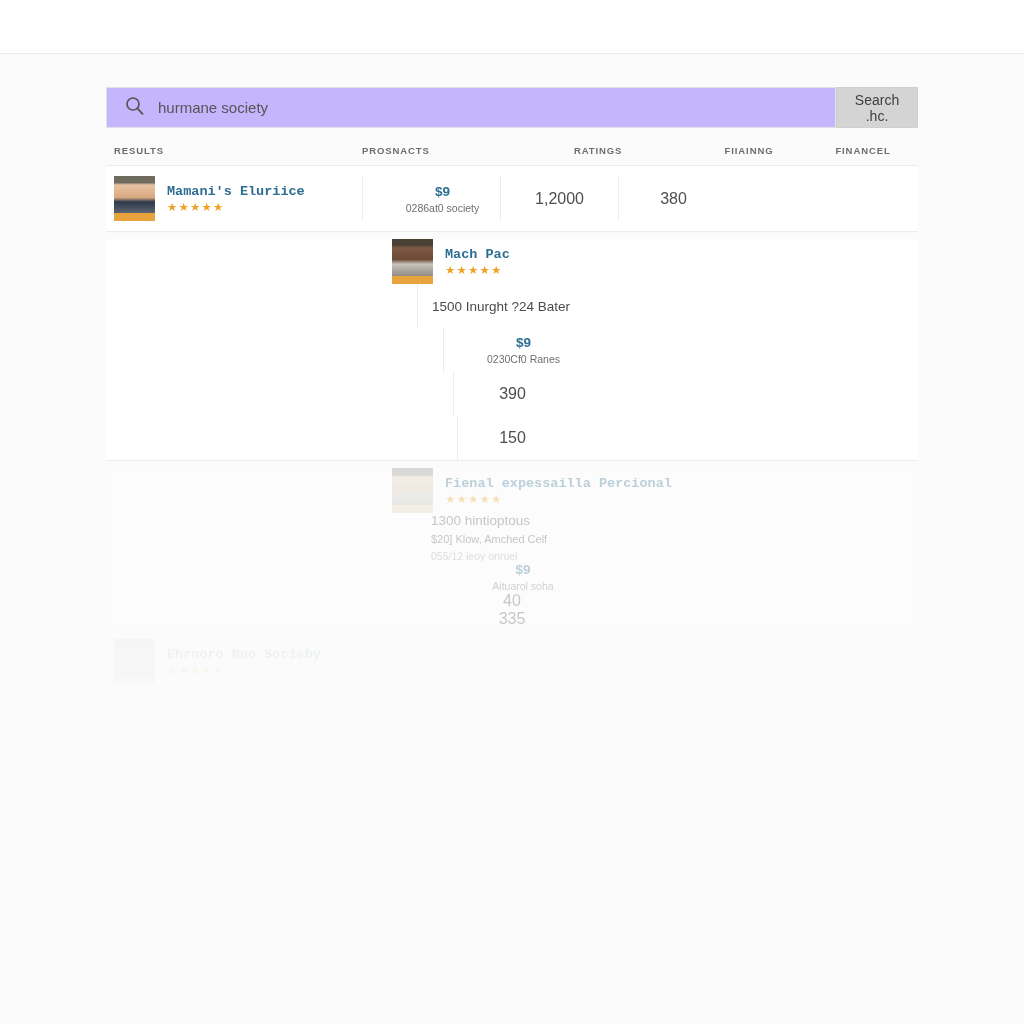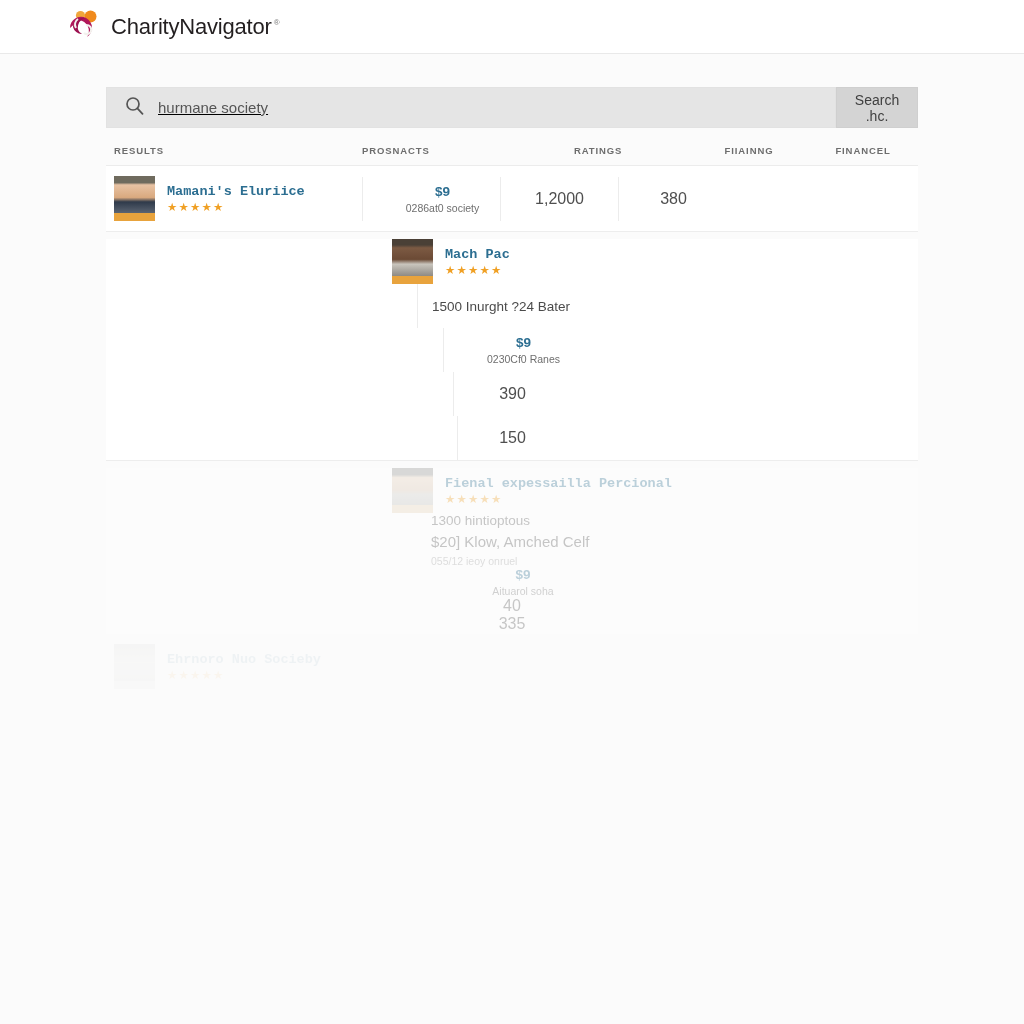--- a/index.html
+++ b/index.html
@@ -60,26 +60,25 @@
   }
   
   .search-row {
     position: absolute;
     left: 106px; top: 87px;
     width: 812px; height: 41px;
     display: flex;
   }
   .search-box {
     flex: 1;
-    background: #e5e5e5;
+    background: #c4b5fd;
     border: 1px solid #e2e2e2;
     display: flex; align-items: center;
     box-sizing: border-box;
     padding-left: 18px;
-    text-decoration: underline;
   }
   .search-icon { flex: none; margin-right: 14px; display: block; }
   .search-input {
     border: none; outline: none; background: transparent;
     font-family: "Liberation Sans", sans-serif;
     font-size: 15px; color: #555555;
     flex: 1; padding: 0;
   }
   .search-button {
     width: 82px;
@@ -152,56 +151,41 @@
     cursor: pointer;
     white-space: nowrap;
     font-family: Liberation Mono, monospace;
   }
   .stars { font-size: 11.5px; color: #f0a024; letter-spacing: 1.2px; line-height: 1; }
   .prospect {
     font-size: 13.5px; color: #4b4b4b;
     padding-left: 14px;
     display: flex; flex-direction: column; gap: 5px;
   }
-  .prospect .sub2 { font-size: 15px; color: #4b4b4b; }
+  .prospect .sub2 { font-size: 11px; color: #4b4b4b; }
   .prospect .sub3 { font-size: 10.5px; color: #9a9a9a; }
   .ratings {
     flex-direction: column; justify-content: center;
     width: 138px;
     gap: 3px;
   }
   .rate-val { font-size: 13.5px; font-weight: bold; color: #2c6e91; }
   .rate-sub { font-size: 10.5px; color: #6f6f6f; }
   .num { font-size: 16px; color: #4f4f4f; justify-content: center; }
 
   .fade-1 { opacity: 0.30; }
   .fade-2 { opacity: 0.055; }
   .row.fade-1, .row.fade-2 { border-bottom-color: transparent; }
 </style>
 </head>
 <body>
 
 <div class="page">
 
   <div class="header">
-    <div class="brand">
-      <span class="logo-mark">
-        <svg width="38" height="38" viewBox="0 0 38 38">
-          <circle cx="26.5" cy="8.5" r="6" fill="#f08a1c"></circle>
-          <circle cx="16.5" cy="7.5" r="4.6" fill="#f0a63c"></circle>
-          <path d="M6 20 a11 11 0 1 1 17 9 a11 11 0 0 0 -8 -17 z" fill="#b0175a"></path>
-          <path d="M9 19 a9 9 0 0 1 13 -8 a8 8 0 0 0 -4 15 a9 9 0 0 1 -9 -7 z" fill="#9c1150"></path>
-          <path d="M22 17 c4 0 6 3 5 6 c-1 3 -5 4 -7 2" fill="none" stroke="#f4f1ee" stroke-width="2.2"></path>
-          <path d="M14 11 c-3 2 -4 6 -2 9" fill="none" stroke="#f4f1ee" stroke-width="2"></path>
-        </svg>
-      </span>
-      <span class="brand-text">
-        <span class="bold">Charity</span><span class="thin">Navigator</span><span class="tm">®</span>
-      </span>
-    </div>
 
   </div>
 
   <div class="search-row">
     <div class="search-box">
       <span class="search-icon">
         <svg width="19" height="19" viewBox="0 0 19 19">
           <circle cx="8" cy="8" r="6" fill="none" stroke="#555" stroke-width="1.7"></circle>
           <line x1="12.4" y1="12.4" x2="17.5" y2="17.8" stroke="#555" stroke-width="1.8" stroke-linecap="round"></line>
         </svg>

